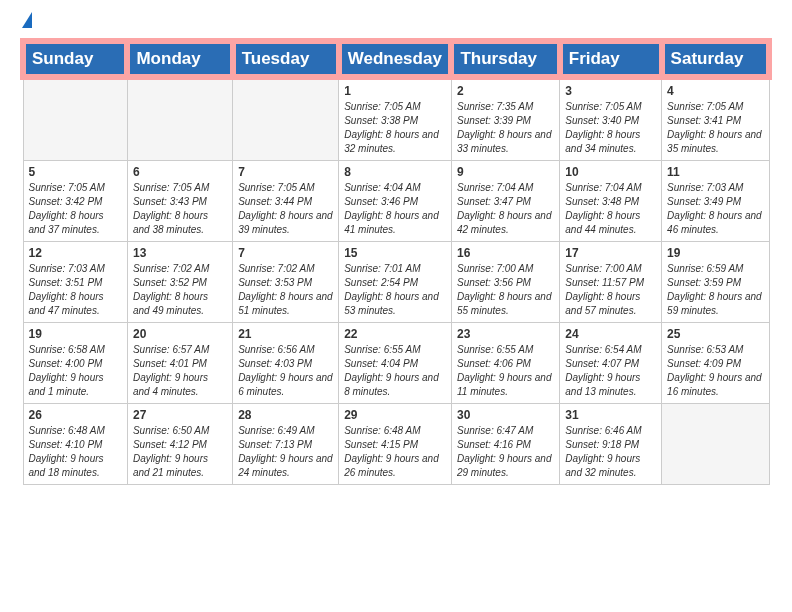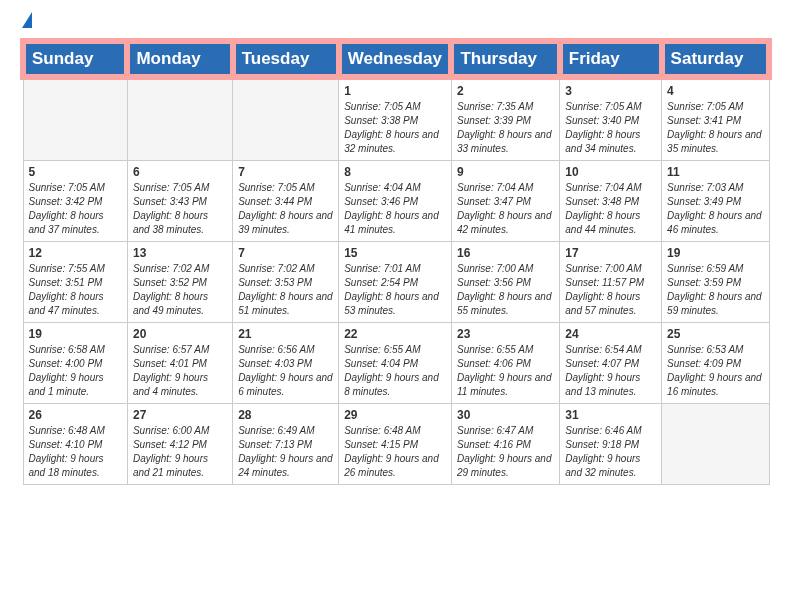--- a/index.html
+++ b/index.html
@@ -209,21 +209,21 @@
             <span class="day-number">11</span>
             <div class="day-info">Sunrise: 7:03 AM
 Sunset: 3:49 PM
 Daylight: 8 hours
 and 46 minutes.</div>
           </td>
         </tr>
         <tr>
           <td>
             <span class="day-number">12</span>
-            <div class="day-info">Sunrise: 7:55 AM
+            <div class="day-info">Sunrise: 7:03 AM
 Sunset: 3:51 PM
 Daylight: 8 hours
 and 47 minutes.</div>
           </td>
           <td>
             <span class="day-number">13</span>
             <div class="day-info">Sunrise: 7:02 AM
 Sunset: 3:52 PM
 Daylight: 8 hours
 and 49 minutes.</div>
@@ -318,21 +318,21 @@
         <tr>
           <td>
             <span class="day-number">26</span>
             <div class="day-info">Sunrise: 6:48 AM
 Sunset: 4:10 PM
 Daylight: 9 hours
 and 18 minutes.</div>
           </td>
           <td>
             <span class="day-number">27</span>
-            <div class="day-info">Sunrise: 6:00 AM
+            <div class="day-info">Sunrise: 6:50 AM
 Sunset: 4:12 PM
 Daylight: 9 hours
 and 21 minutes.</div>
           </td>
           <td>
             <span class="day-number">28</span>
             <div class="day-info">Sunrise: 6:49 AM
 Sunset: 7:13 PM
 Daylight: 9 hours
 and 24 minutes.</div>

